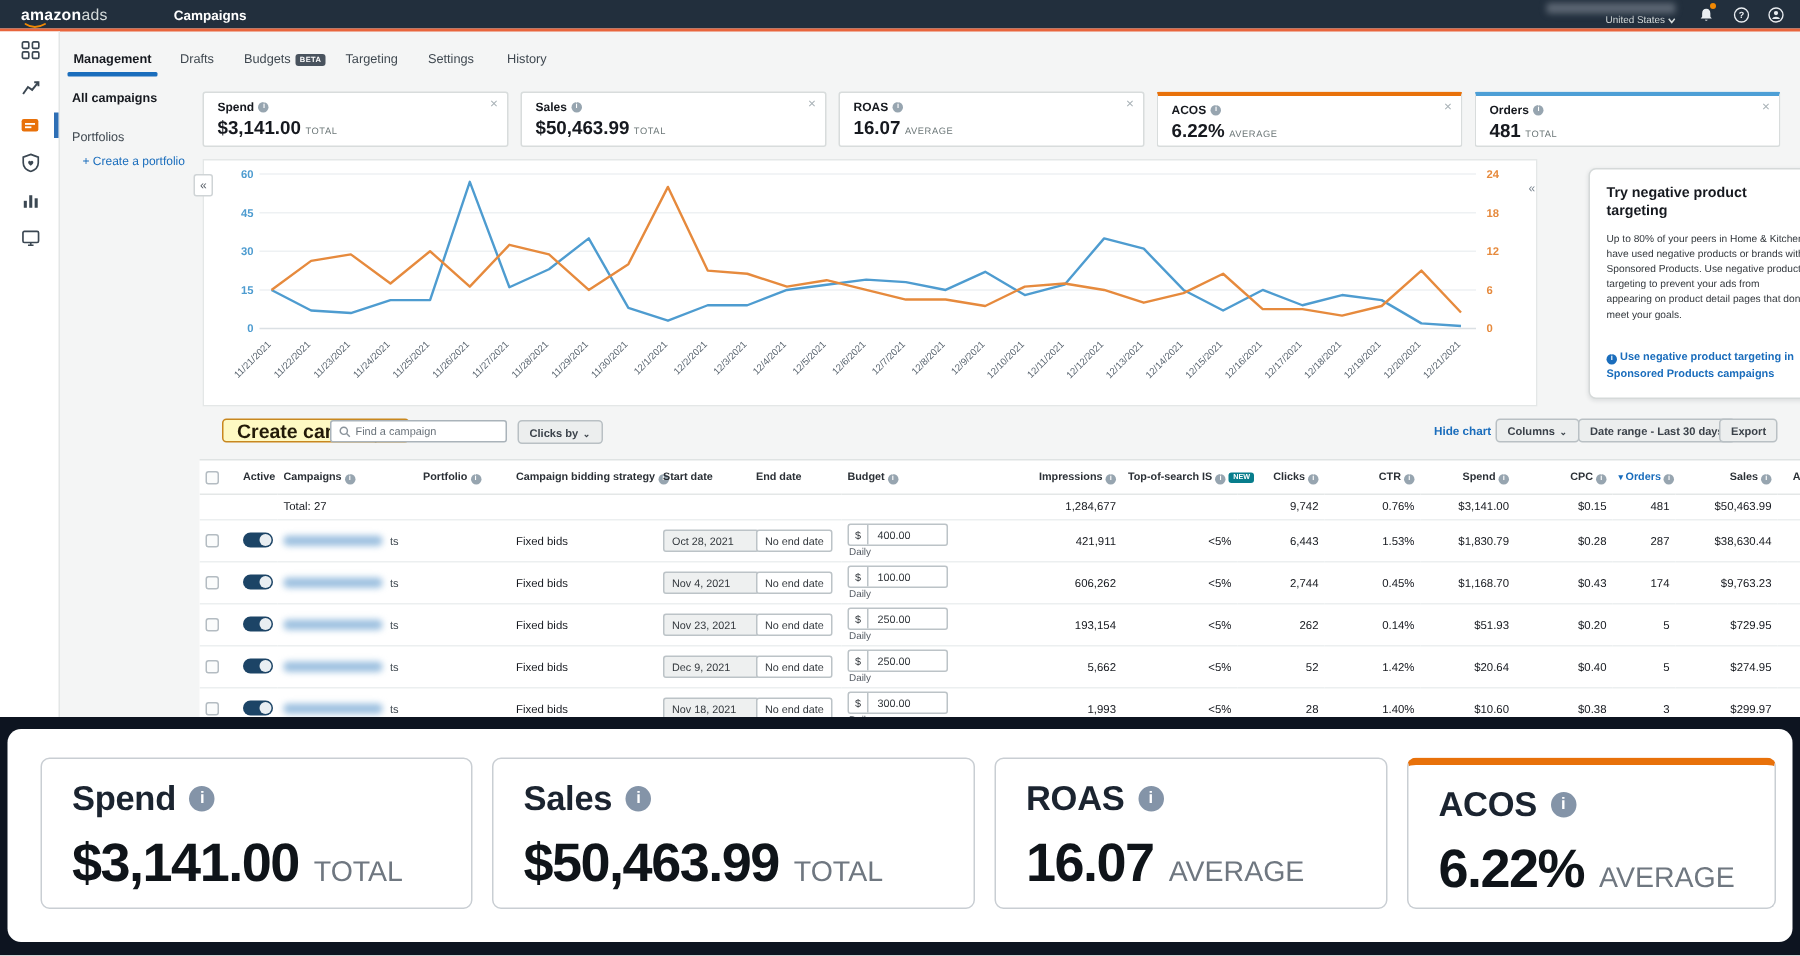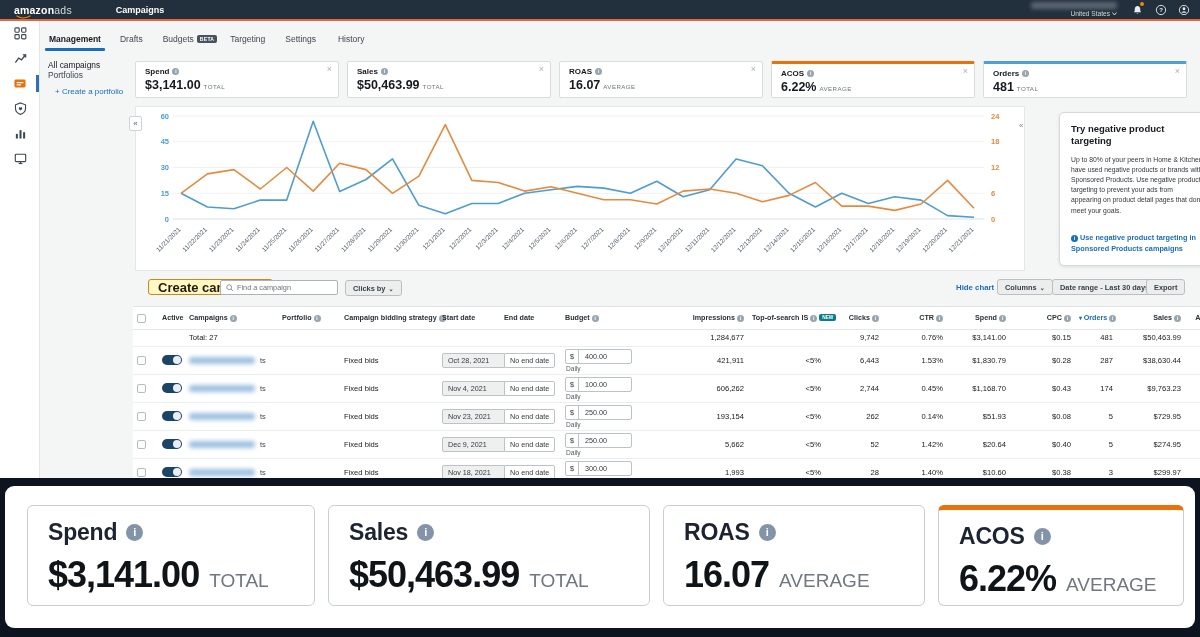--- a/index.html
+++ b/index.html
@@ -28,21 +28,21 @@
 
   
   #tabs{position:absolute;left:40px;top:27px;height:24px;display:flex;align-items:center;font-size:8.5px;color:#3f4850;}
   .tab{cursor:default;white-space:nowrap;}
   .tab.active{font-weight:700;color:#16191f;}
   #tab-underline{position:absolute;left:5px;top:21px;width:60px;height:3px;background:#1a6dbc;border-radius:1px;}
   .beta-badge{display:inline-block;background:#49535e;color:#fff;font-size:5px;font-weight:700;padding:1px 3px;border-radius:2px;margin-left:3px;vertical-align:1px;letter-spacing:.3px;}
 
   
   #subnav{position:absolute;left:48px;top:60px;width:85px;font-size:8.4px;color:#3f4850;}
-  #subnav .sn-all{font-weight:400;color:#16191f;margin-bottom:0;}
+  #subnav .sn-all{font-weight:700;color:#16191f;margin-bottom:16px;}
   #subnav .sn-portfolios{margin-bottom:7px;}
   #subnav .sn-create{color:#1a6dbc;font-size:8px;padding-left:7px;}
 
   
   #cards{position:absolute;left:135px;top:61px;display:flex;gap:8px;}
   .mcard{position:relative;width:204px;height:37px;background:#fff;border:1px solid #d8dcdc;border-radius:2px;padding:5px 8px 4px 9px;}
   .mcard.accented{border-top-width:3px;border-top-style:solid;}
   .mcard .mlabel{font-size:8px;font-weight:700;color:#16191f;display:flex;align-items:center;gap:3px;}
   .mcard .mvalue{margin-top:2px;font-size:12.5px;font-weight:700;color:#16191f;}
   .mcard .msuffix{font-size:6.2px;font-weight:400;color:#6c7778;letter-spacing:.4px;margin-left:3px;}
@@ -454,21 +454,21 @@
       <td><span class="end-box">No end date</span></td>
       <td><span class="budget-box">
                 <span class="cur">$</span>
                 <span class="amt">250.00</span>
               </span><div class="period">Daily</div></td>
       <td class="num">193,154</td>
       <td class="num">&lt;5%</td>
       <td class="num">262</td>
       <td class="num">0.14%</td>
       <td class="num">$51.93</td>
-      <td class="num">$0.08</td>
+      <td class="num">$0.20</td>
       <td class="num">5</td>
       <td class="num">$729.95</td>
       <td class="num"></td>
           </tr>
           <tr>
       <td><span class="cb"></span></td>
       <td><span class="toggle"><span class="knob"></span></span></td>
       <td><span class="blurname"></span><span class="name-tail">ts</span></td>
       <td></td>
       <td>Fixed bids</td>

